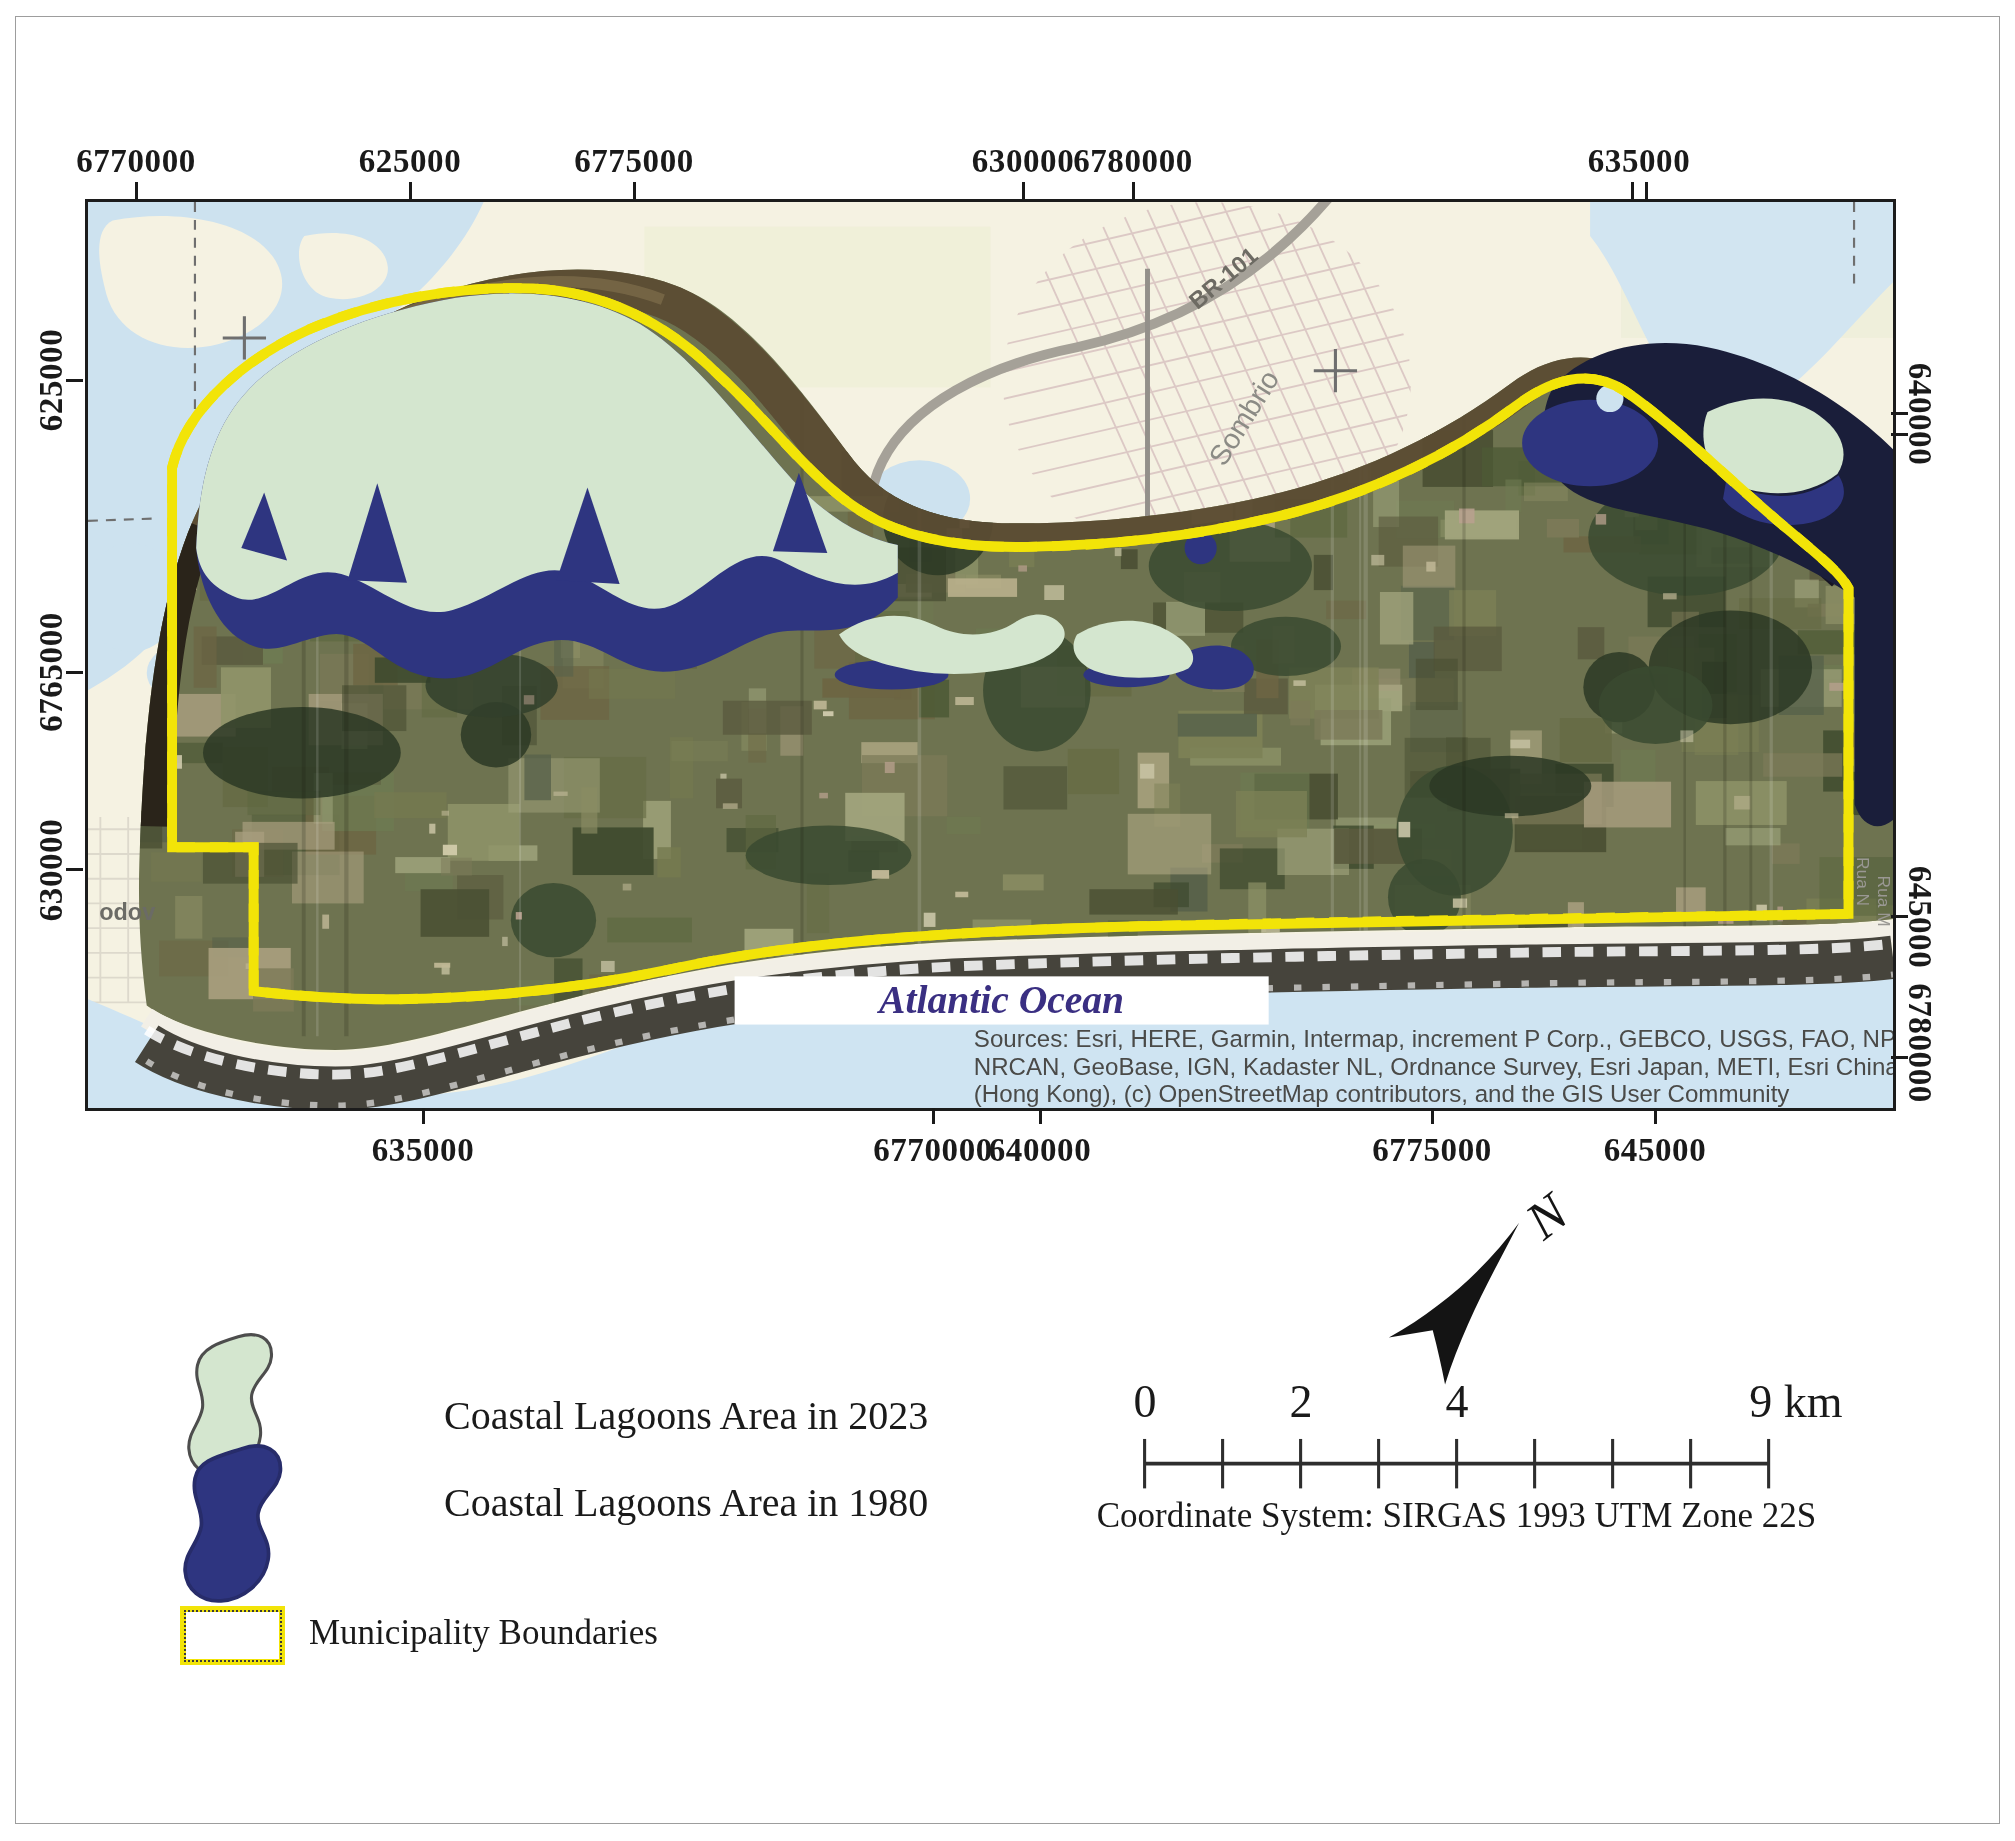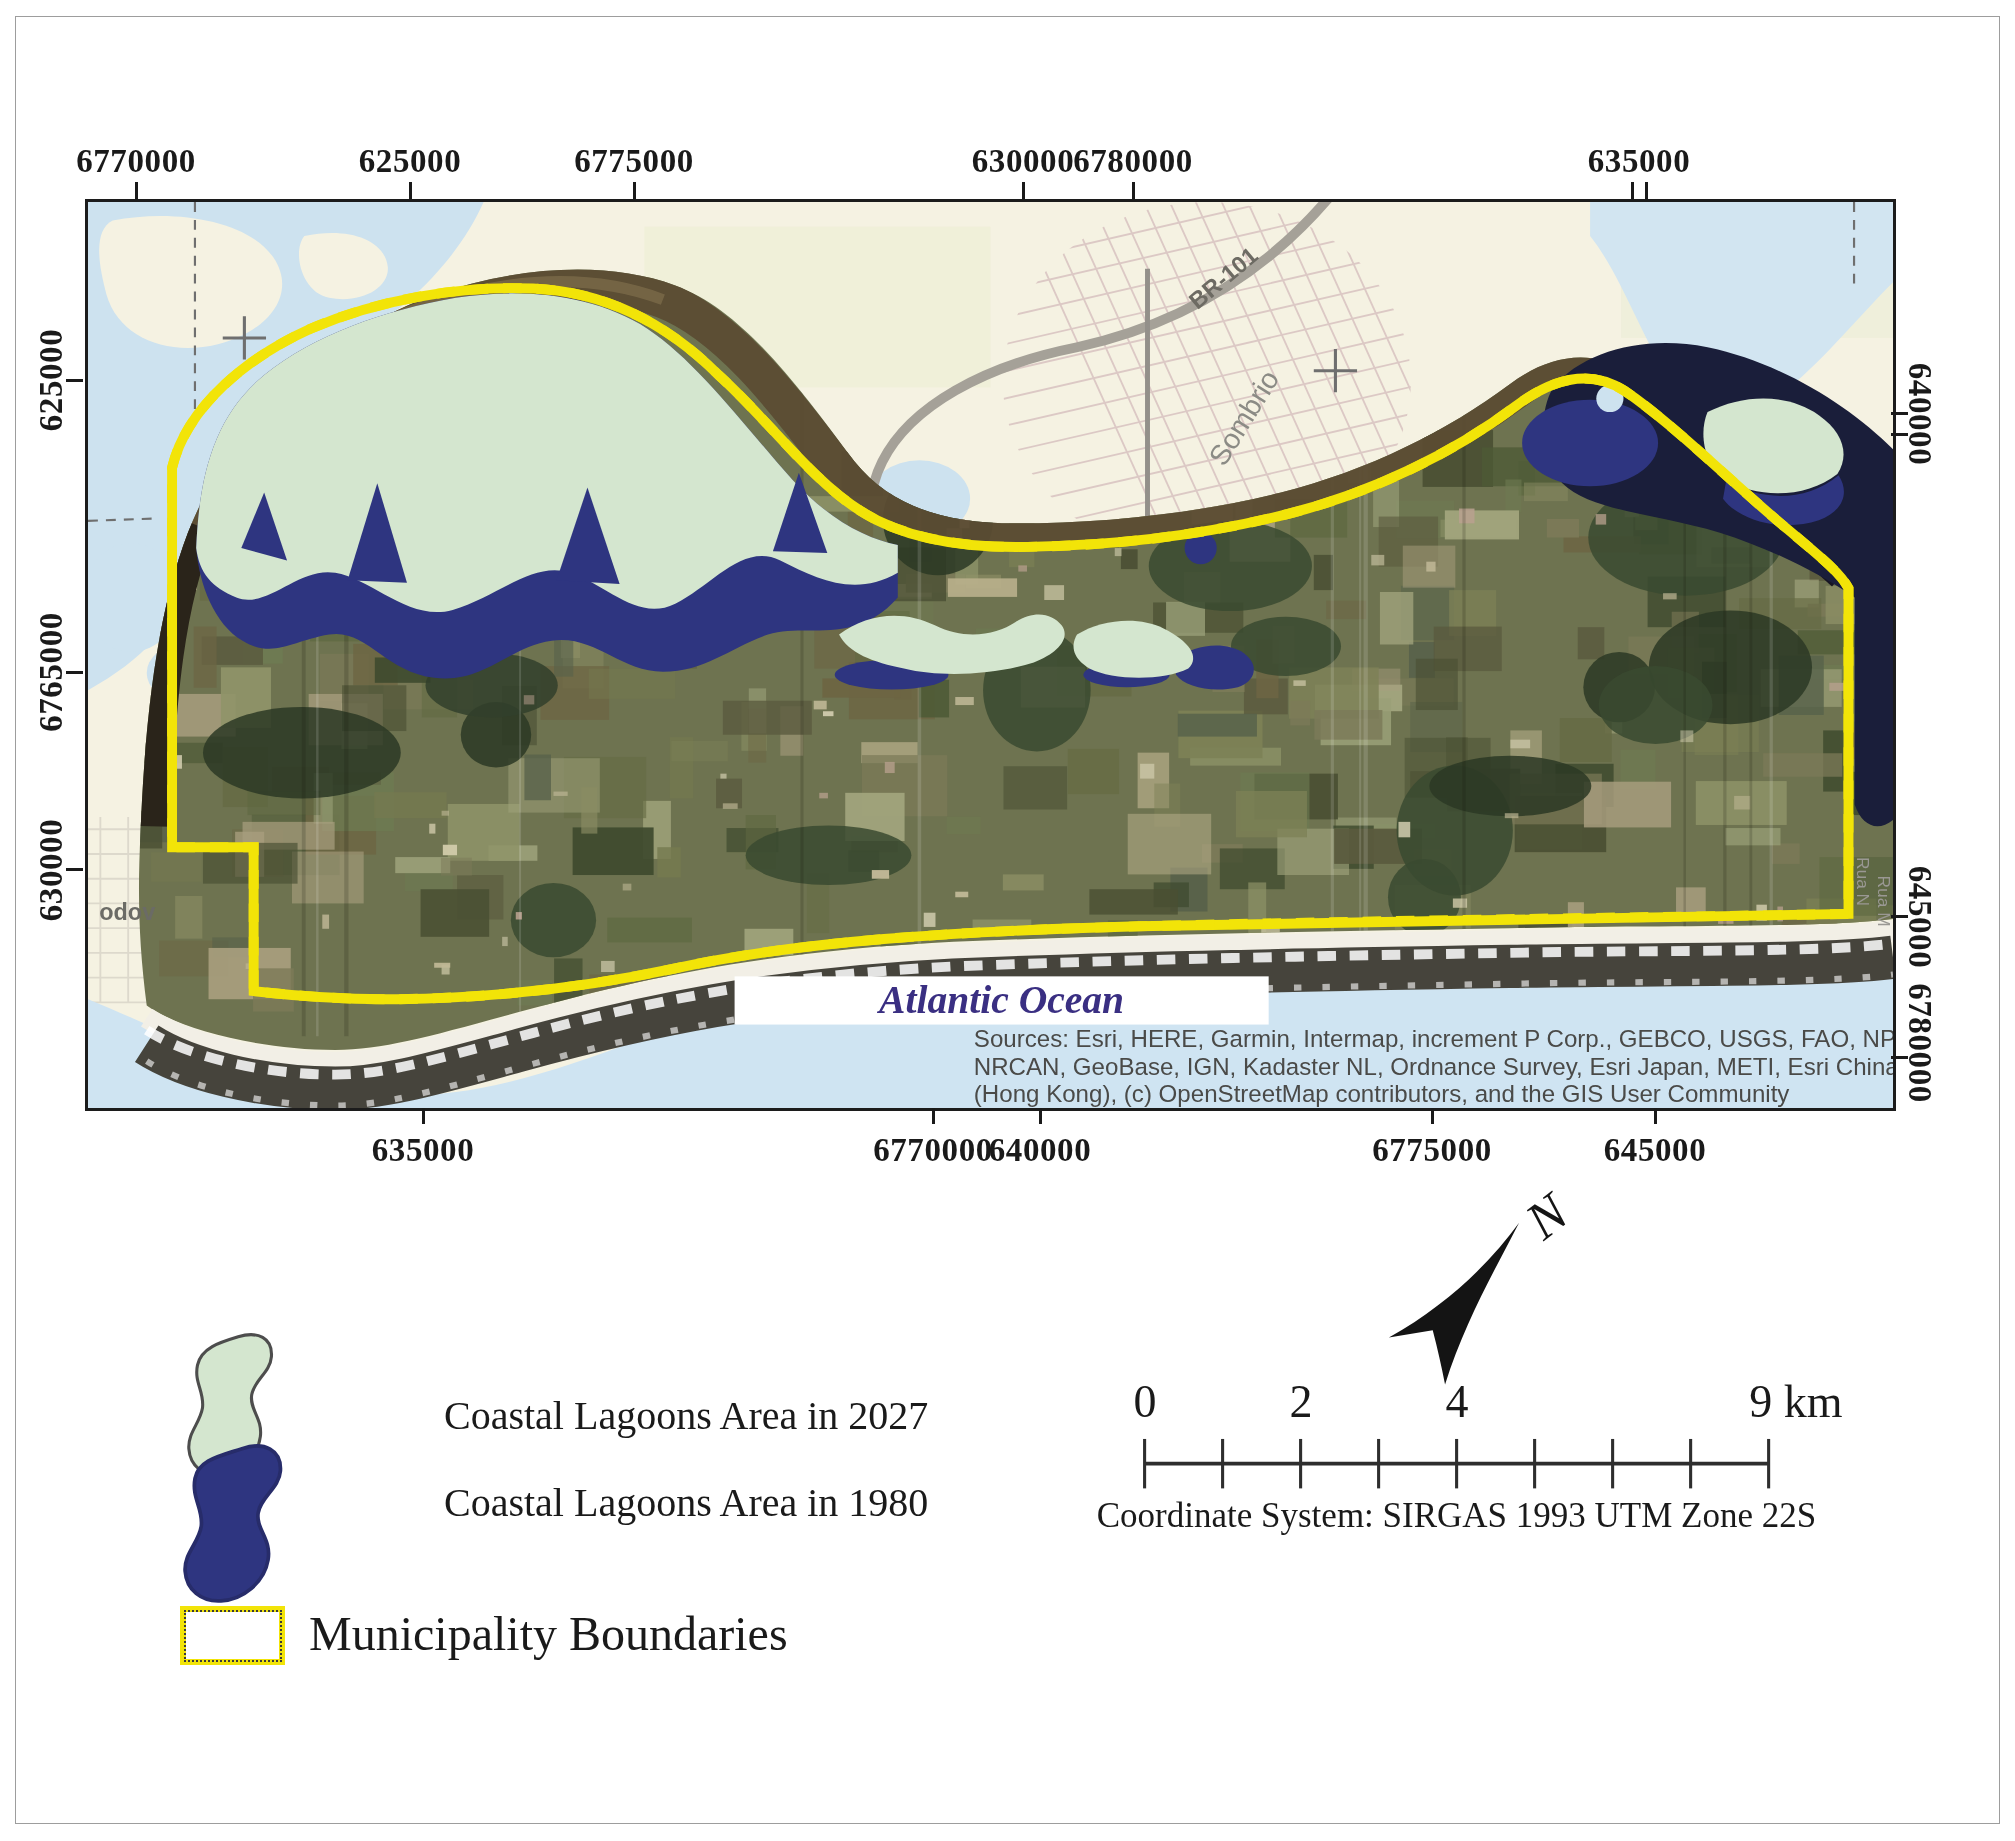--- a/index.html
+++ b/index.html
@@ -672,32 +672,32 @@
   <div class="tick" style="left:1891px;top:412px;width:17.3px;height:3.1px;"></div>
   <div class="tick" style="left:1891px;top:433px;width:17.3px;height:3.1px;"></div>
   <div class="tick" style="left:1891px;top:915px;width:17.3px;height:3.1px;"></div>
   <div class="tick" style="left:1891px;top:1056px;width:17.3px;height:3.1px;"></div>
 
 
   <svg style="position:absolute;left:179px;top:1329px;" width="114" height="158" viewBox="0 0 185 255">
     <path d="M96,12 C128,2 152,14 150,44 C148,70 122,82 118,106 C114,130 136,144 132,174 C128,206 100,232 68,236
              C40,239 18,222 16,194 C14,168 34,152 38,128 C42,102 24,86 30,58 C36,30 66,21 96,12 Z" fill="#d4e6cf" stroke="#4d4d4d" stroke-width="5"></path>
   </svg>
-  <div class="legend-label" style="left:444px;top:1415px;">Coastal Lagoons Area in 2027</div>
+  <div class="legend-label" style="left:444px;top:1415px;">Coastal Lagoons Area in 2023</div>
 
   <svg style="position:absolute;left:174px;top:1440px;" width="133" height="167" viewBox="0 0 215 270">
     <path d="M110,14 C146,2 174,16 172,50 C170,78 140,92 136,118 C132,144 158,160 152,194 C146,230 112,258 76,260
              C44,262 20,242 18,212 C16,184 40,166 44,140 C48,112 28,94 34,62 C40,32 74,26 110,14 Z" fill="#2e3580" stroke="#272c6a" stroke-width="6"></path>
   </svg>
   <div class="legend-label" style="left:444px;top:1502px;">Coastal Lagoons Area in 1980</div>
 
   <div id="muni-swatch">
       <div class="dots"></div>
     </div>
-  <div class="legend-label" style="left:309px;top:1633px;font-size:48px;">Municipality Boundaries</div>
+  <div class="legend-label" style="left:309px;top:1633px;font-size:35px;">Municipality Boundaries</div>
 
   <svg style="position:absolute;left:1372px;top:1187px;" width="235" height="216" viewBox="0 0 380 350">
     <path d="M238,58 C190,124 120,192 27,244 L98,232 C106,262 112,290 118,320 C150,218 200,132 238,58 Z" fill="#141414"></path>
     <text x="278" y="88" font-size="86" font-style="italic" transform="rotate(-38 278 88)" fill="#141414">N</text>
   </svg>
 
   <div class="sb-num" style="left:1145px;top:1375px;">0</div>
   <div class="sb-num" style="left:1301px;top:1375px;">2</div>
   <div class="sb-num" style="left:1457px;top:1375px;">4</div>
   <div class="sb-num" style="left:1796px;top:1375px;">9 km</div>

